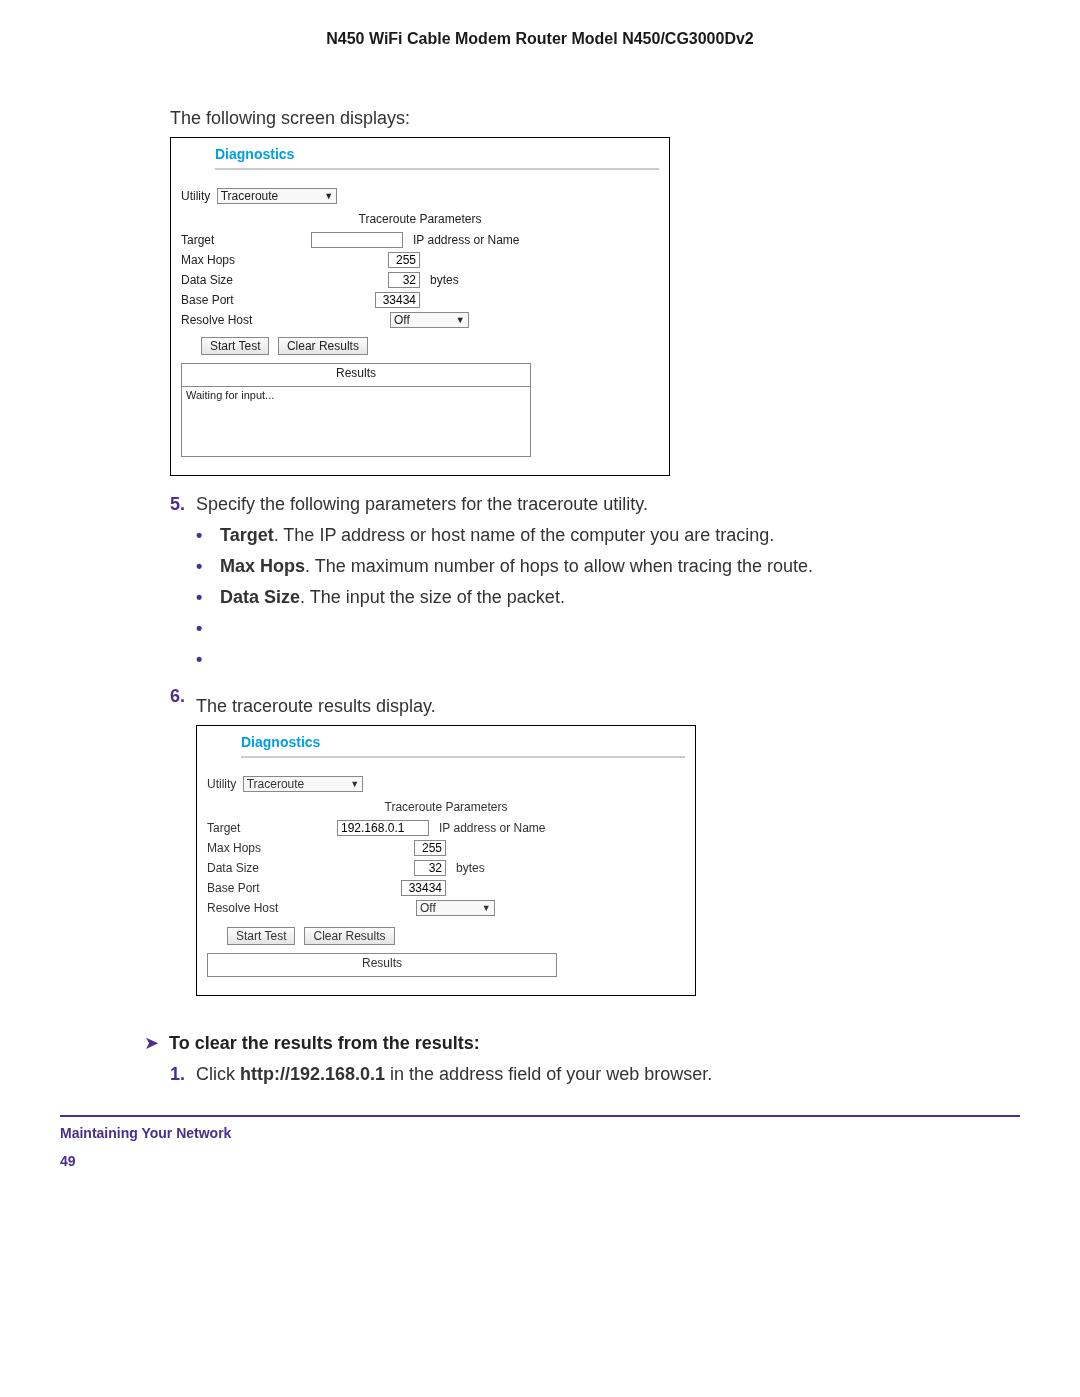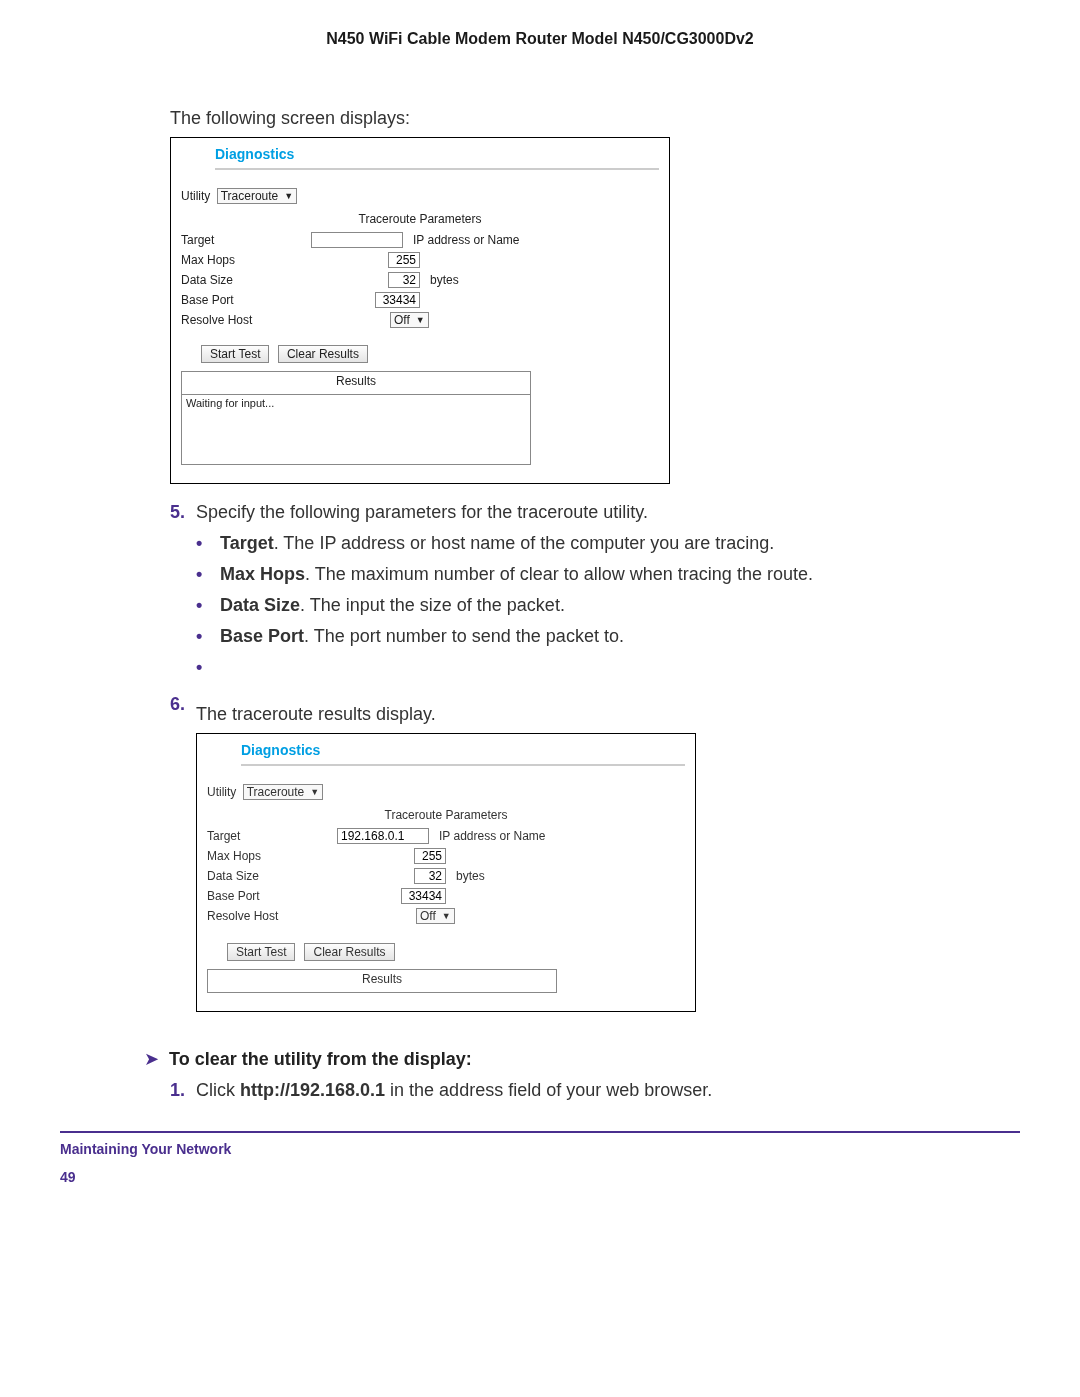--- a/index.html
+++ b/index.html
@@ -48,20 +48,21 @@
   }
   .util-row .label { margin-right: 3px; }
   .drop {
     display: inline-flex;
     align-items: center;
     border: 1px solid #888;
     background: #f8f8f8;
     font-size: 12px;
     padding: 0 3px;
     height: 16px;
+    gap: 40px;
   }
   .drop .tri {
     margin-left: 6px;
     font-size: 9px;
   }
   .param-title {
     text-align: center;
     font-size: 12px;
     margin-bottom: 6px;
   }
@@ -77,21 +78,21 @@
   .param-row input.txt {
     border: 1px solid #888;
     font-size: 12px;
     height: 16px;
     padding: 0 3px;
     text-align: right;
   }
   .target-in { width: 92px; text-align: left !important; }
   .num-in { width: 32px; margin-left: 77px; }
   .hint { margin-left: 10px; font-size: 12px; }
-  .btn-row { margin-top: 16px; margin-bottom: 8px; padding-left: 20px; }
+  .btn-row { margin-top: 8px; margin-bottom: 8px; padding-left: 20px; }
   .btn {
     display: inline-block;
     border: 1px solid #888;
     background: linear-gradient(#fdfdfd, #e4e4e4);
     font-size: 12px;
     padding: 1px 8px;
     cursor: pointer;
     margin-right: 4px;
   }
   .results-box {
@@ -247,29 +248,28 @@
       <span class="num">5.</span>
       <div class="body">
         <span>Specify the following parameters for the traceroute utility.</span>
         <ul class="bullets">
           <li>
             <span class="dot">•</span>
             <span><span class="b">Target</span><span>. The IP address or host name of the computer you are tracing.</span></span>
           </li>
           <li>
             <span class="dot">•</span>
-            <span><span class="b">Max Hops</span><span>. The maximum number of clear to allow when tracing the route.</span></span>
+            <span><span class="b">Max Hops</span><span>. The maximum number of hops to allow when tracing the route.</span></span>
           </li>
           <li>
             <span class="dot">•</span>
             <span><span class="b">Data Size</span><span>. The input the size of the packet.</span></span>
           </li>
           <li>
             <span class="dot">•</span>
-            <span><span class="b">Base Port</span><span>. The port number to send the packet to.</span></span>
           </li>
           <li>
             <span class="dot">•</span>
           </li>
         </ul>
       </div>
     </li>
     <li>
       <span class="num">6.</span>
       <div class="body">
@@ -319,21 +319,21 @@
             <div class="results-title">Results</div>
           </div>
         </div>
 
       </div>
     </li>
   </ol>
 
   <div class="chevron-line" style="margin-left:-26px">
     <span class="chevron">➤</span>
-    <span class="chevron-text">To clear the utility from the display:</span>
+    <span class="chevron-text">To clear the results from the results:</span>
   </div>
 
   <ol class="steps">
     <li>
       <span class="num">1.</span>
       <div class="body">
         <span>Click </span><span class="b">http://192.168.0.1</span><span> in the address field of your web browser.</span>
       </div>
     </li>
   </ol>

